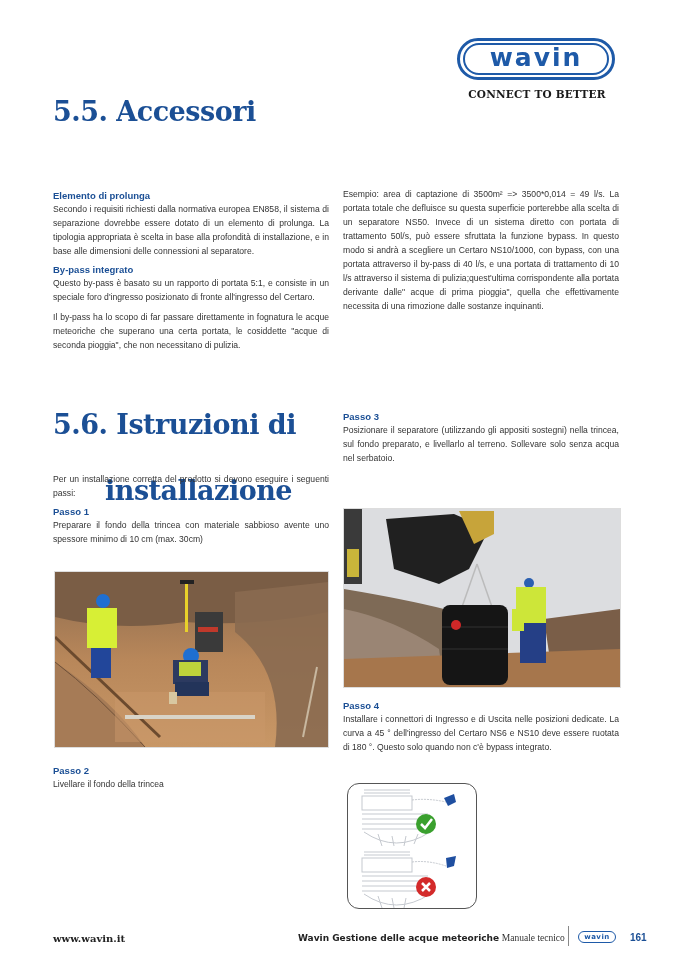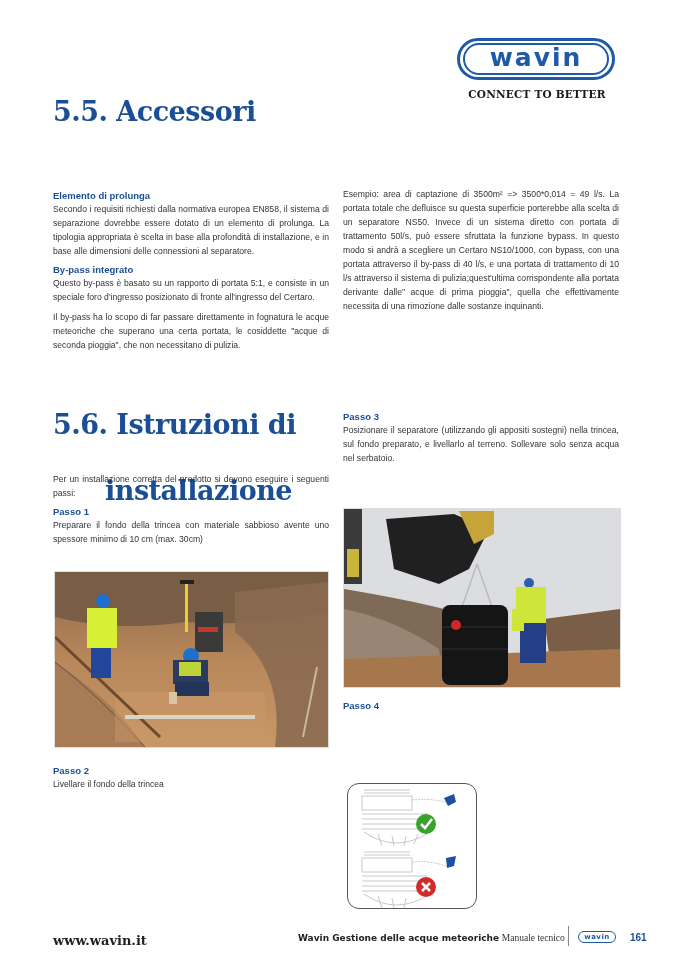--- a/index.html
+++ b/index.html
@@ -8,21 +8,21 @@
     .logo { left: 457px; top: 38px; width: 158px; height: 42px; border: 3px solid #1e5aa8; border-radius: 22px; box-sizing: border-box; display: flex; align-items: center; justify-content: center; }
     .logo-inner { width: 146px; height: 32px; border: 2px solid #1e5aa8; border-radius: 17px; box-sizing: border-box; display: flex; align-items: center; justify-content: center; }
     .logo-text { font-family: "DejaVu Sans", sans-serif; font-weight: bold; font-size: 25px; color: #1e5aa8; letter-spacing: 2px; line-height: 1; margin-top: -3px; }
     .tagline { left: 462px; top: 88px; width: 150px; text-align: center; font-family: "DejaVu Serif", serif; font-weight: bold; font-size: 10.5px; color: #1a1a1a; letter-spacing: 0.2px; }
     .h1 { font-family: "DejaVu Serif", serif; font-weight: bold; color: #1b4f95; font-size: 27px; letter-spacing: -0.5px; line-height: 1.1; margin: 0; }
     .sub { font-weight: bold; color: #1b4f95; font-size: 9.5px; margin: 0 0 1px 0; }
     .p { font-size: 8.6px; line-height: 14px; text-align: justify; margin: 0 0 6px 0; color: #333; }
     .col-l { left: 53px; width: 276px; }
     .col-r { left: 343px; width: 276px; }
     .photo { border: 1px solid #ddd; overflow: hidden; }
-    .footer-url { left: 53px; top: 933px; font-family: "DejaVu Serif", serif; font-weight: bold; font-size: 13px; color: #222; }
+    .footer-url { left: 53px; top: 933px; font-family: "DejaVu Serif", serif; font-weight: bold; font-size: 10px; color: #222; }
     .footer-title { left: 298px; top: 932px; font-size: 9.5px; color: #222; }
     .footer-title b { font-family: "DejaVu Sans", sans-serif; font-weight: bold; font-size: 9px; }
     .footer-title span.m { font-family: Liberation Serif, serif; font-size: 9.5px; color: #333; }
     .footer-div { left: 568px; top: 926px; width: 1px; height: 20px; background: #888; }
     .footer-logo { left: 578px; top: 931px; width: 38px; height: 12px; border: 1.5px solid #1e5aa8; border-radius: 7px; display: flex; align-items: center; justify-content: center; box-sizing: border-box; }
     .footer-logo span { font-family: "DejaVu Sans", sans-serif; font-weight: bold; font-size: 7px; color: #1e5aa8; letter-spacing: 0.5px; line-height: 1; }
     .page-num { left: 630px; top: 932px; font-weight: bold; font-size: 10px; color: #1b4f95; text-align: center; }
   </style>
 </head>
 <body>
@@ -121,20 +121,21 @@
     <circle cx="112" cy="116" r="5" fill="#d02828"></circle>
     <circle cx="185" cy="74" r="5" fill="#2b5fb0"></circle>
     <rect x="172" y="78" width="30" height="36" fill="#cde639"></rect>
     <rect x="176" y="114" width="26" height="40" fill="#253f86"></rect>
     <rect x="168" y="100" width="12" height="22" fill="#cde639"></rect>
   </svg>
 </div>
 
 <div class="abs col-r" style="top:700px;">
   <div class="sub">Passo 4</div>
+  <p class="p">Installare i connettori di Ingresso e di Uscita nelle posizioni dedicate. La curva a 45 ° dell'ingresso del Certaro NS6 e NS10 deve essere ruotata di 180 °. Questo solo quando non c'è bypass integrato.</p>
 </div>
 
 <div class="abs" style="left:347px; top:783px; width:130px; height:126px; border:1.5px solid #555; border-radius:12px; box-sizing:border-box; background:#fff; overflow:hidden;">
   <svg width="128" height="124" viewBox="0 0 128 124">
     <g stroke="#c5c9cf" stroke-width="1" fill="none">
       <line x1="16" y1="6" x2="62" y2="6"></line>
       <line x1="16" y1="9" x2="62" y2="9"></line>
       <rect x="14" y="12" width="50" height="14"></rect>
       <line x1="14" y1="30" x2="80" y2="30"></line>
       <line x1="14" y1="35" x2="80" y2="35"></line>

